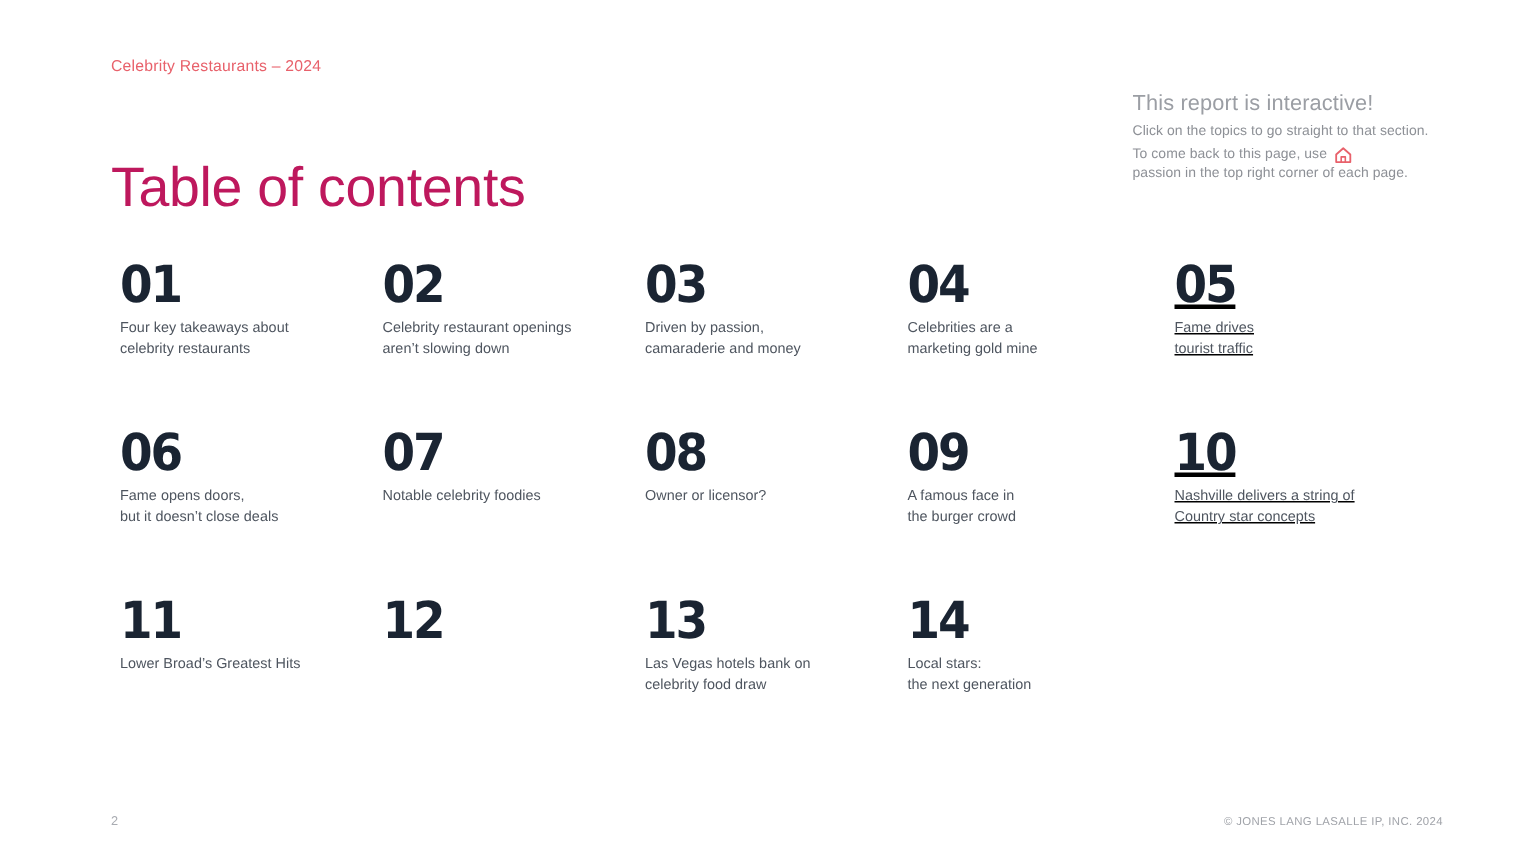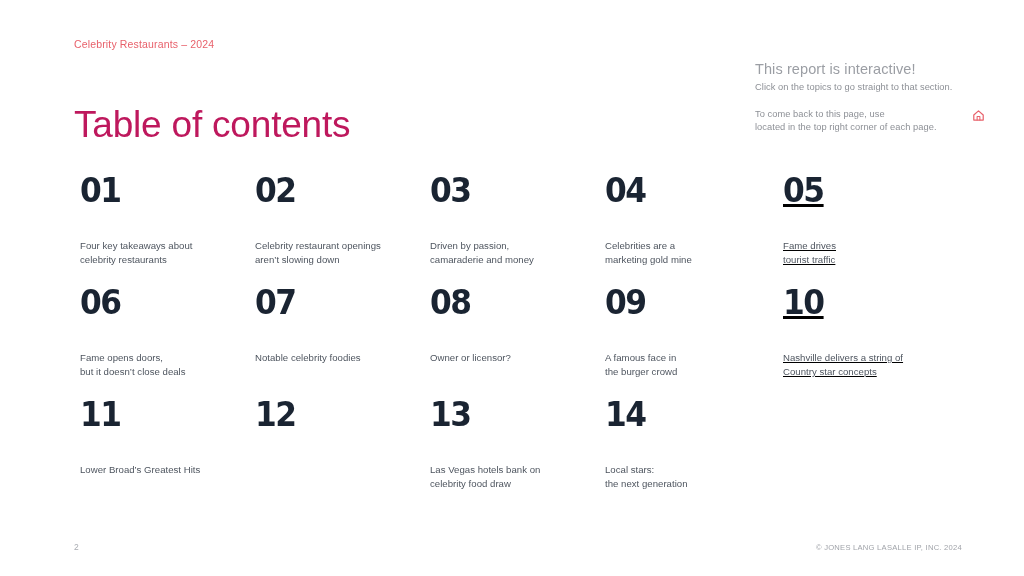--- a/index.html
+++ b/index.html
@@ -53,29 +53,28 @@
   }
   .note-line1 {
     margin-top: 3px;
     font-size: 9.3px;
     color: #8d9096;
     letter-spacing: 0.05px;
     line-height: 1.35;
     white-space: nowrap;
   }
   .note-line2 {
-    margin-top: 14px;
+    margin-top: 2px;
     font-size: 9.3px;
     color: #8d9096;
     letter-spacing: 0.05px;
     line-height: 1.45;
     display: flex;
     align-items: center;
     white-space: nowrap;
-    justify-content: space-between;
   }
   .note-line3 {
     font-size: 9.3px;
     color: #8d9096;
     letter-spacing: 0.05px;
     line-height: 1.45;
     white-space: nowrap;
   }
   .home-icon {
     display: inline-block;
@@ -125,21 +124,21 @@
     font-family: "DejaVu Sans", sans-serif;
     font-size: 34px;
     font-weight: 700;
     color: #1a2432;
     line-height: 1;
     letter-spacing: -1.6px;
     transform: scaleX(0.92);
     transform-origin: left center;
   }
   .toc-label {
-    margin-top: 32px;
+    margin-top: 5px;
     font-size: 9.6px;
     color: #4e555f;
     line-height: 1.48;
     letter-spacing: 0.02px;
     white-space: pre-line;
   }
 
   
   .page-number {
     position: absolute;
@@ -170,21 +169,21 @@
     <div class="note-line1">Click on the topics to go straight to that section.</div>
     <div class="note-line2">
       <span>To come back to this page, use</span>
       <span class="home-icon">
         <svg viewBox="0 0 16 16" width="13" height="13" aria-hidden="true">
           <path d="M2.2 7.4 L8 2.3 L13.8 7.4 L13.8 13.6 L2.2 13.6 Z" fill="none" stroke="#e8616b" stroke-width="1.5" stroke-linejoin="round" stroke-linecap="round"></path>
           <path d="M6.3 13.6 L6.3 9.3 L9.7 9.3 L9.7 13.6" fill="none" stroke="#e8616b" stroke-width="1.3" stroke-linejoin="round" stroke-linecap="round"></path>
         </svg>
       </span>
     </div>
-    <div class="note-line3">located in the top right corner of each page.</div>
+    <div class="note-line3">passion in the top right corner of each page.</div>
   </div>
 
   <h1 class="page-title">Table of contents</h1>
 
   <div class="toc">
 
     <div class="toc-row">
       <div class="toc-item c0">
         <div class="toc-num">01</div>
         <div class="toc-label">Four key takeaways about

